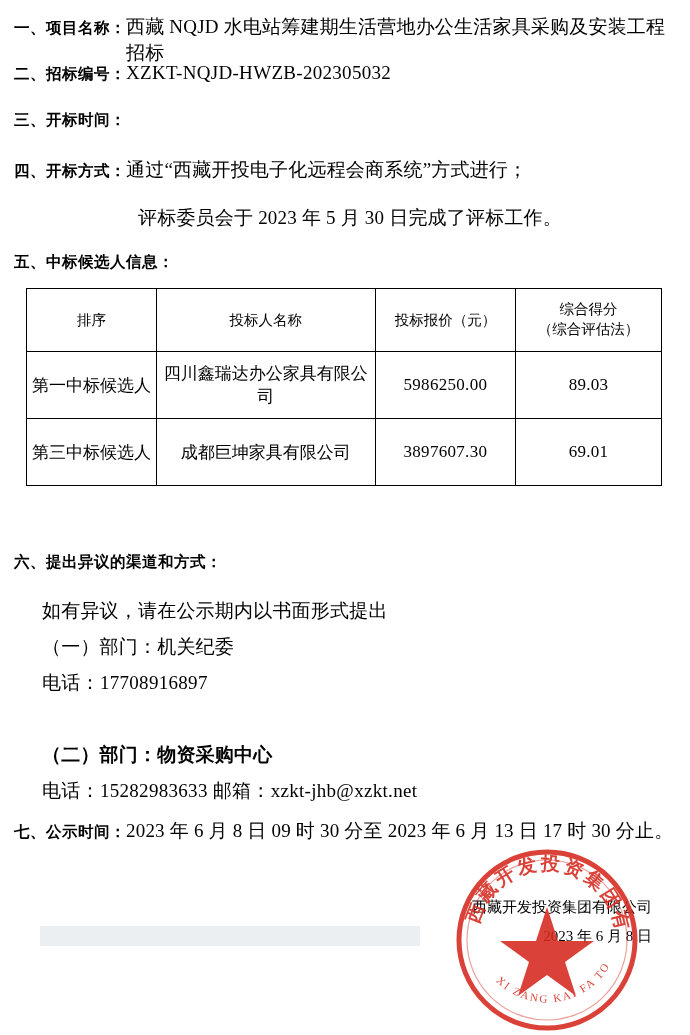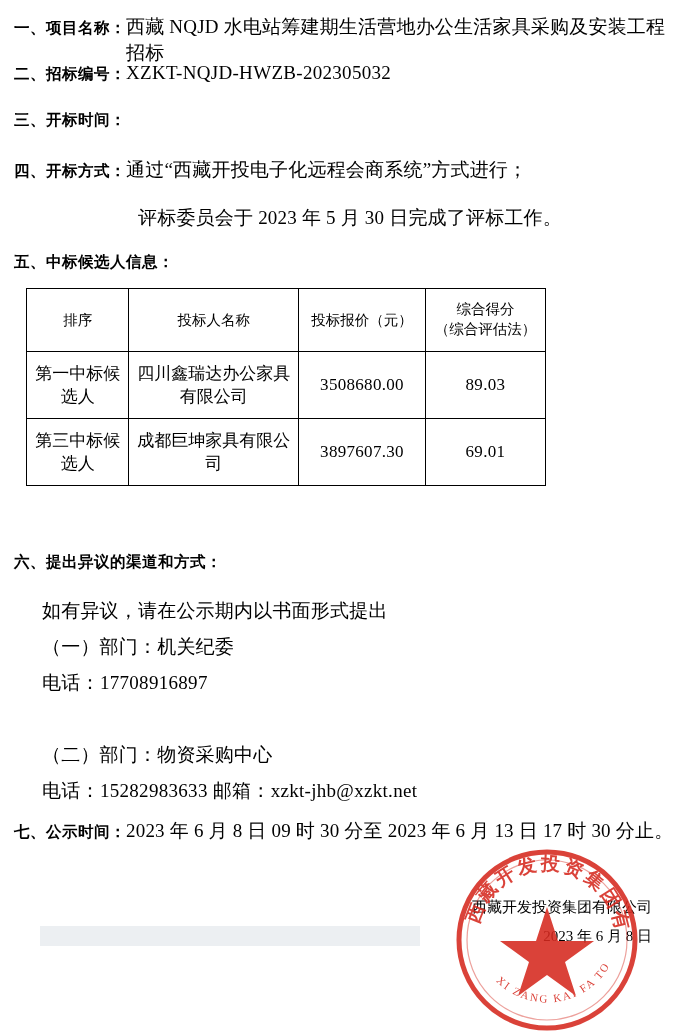--- a/index.html
+++ b/index.html
@@ -43,33 +43,33 @@
   #r2 { left: 14px; top: 62px; }
   #r3 { left: 14px; top: 110px; }
   #r4 { left: 14px; top: 157px; }
   #r4b { left: 138px; top: 205px; }
   #r5 { left: 14px; top: 252px; }
   #r6 { left: 14px; top: 552px; }
   #r6a { left: 42px; top: 598px; }
   #r6b { left: 42px; top: 634px; }
   #r6c { left: 42px; top: 670px; }
   #r6d { left: 42px; top: 706px; }
-  #r6e { left: 42px; top: 742px; }
+  #r6e { left: 42px; top: 742px; font-weight: bold; }
   #r6f { left: 42px; top: 778px; }
   #r7 { left: 14px; top: 818px; }
   .num {
     font-family: "Liberation Serif", "DejaVu Serif", serif;
     letter-spacing: 0.3px;
   }
 
   table.cand {
     position: absolute;
     left: 26px;
     top: 288px;
-    width: 520px;
+    width: 636px;
     border-collapse: collapse;
     font-size: 14px;
   }
   table.cand th, table.cand td {
     border: 1px solid #000;
     text-align: center;
     vertical-align: middle;
     padding: 0;
     font-weight: normal;
   }
@@ -162,21 +162,21 @@
         <th class="col4 th2line">
           <div>综合得分</div>
           <div>（综合评估法）</div>
         </th>
       </tr>
     </thead>
     <tbody>
       <tr>
         <td>第一中标候选人</td>
         <td>四川鑫瑞达办公家具有限公司</td>
-        <td class="num">3508680.00</td>
+        <td class="num">5986250.00</td>
         <td class="num">89.03</td>
       </tr>
       <tr>
         <td>第三中标候选人</td>
         <td>成都巨坤家具有限公司</td>
         <td class="num">3897607.30</td>
         <td class="num">69.01</td>
       </tr>
     </tbody>
   </table>

